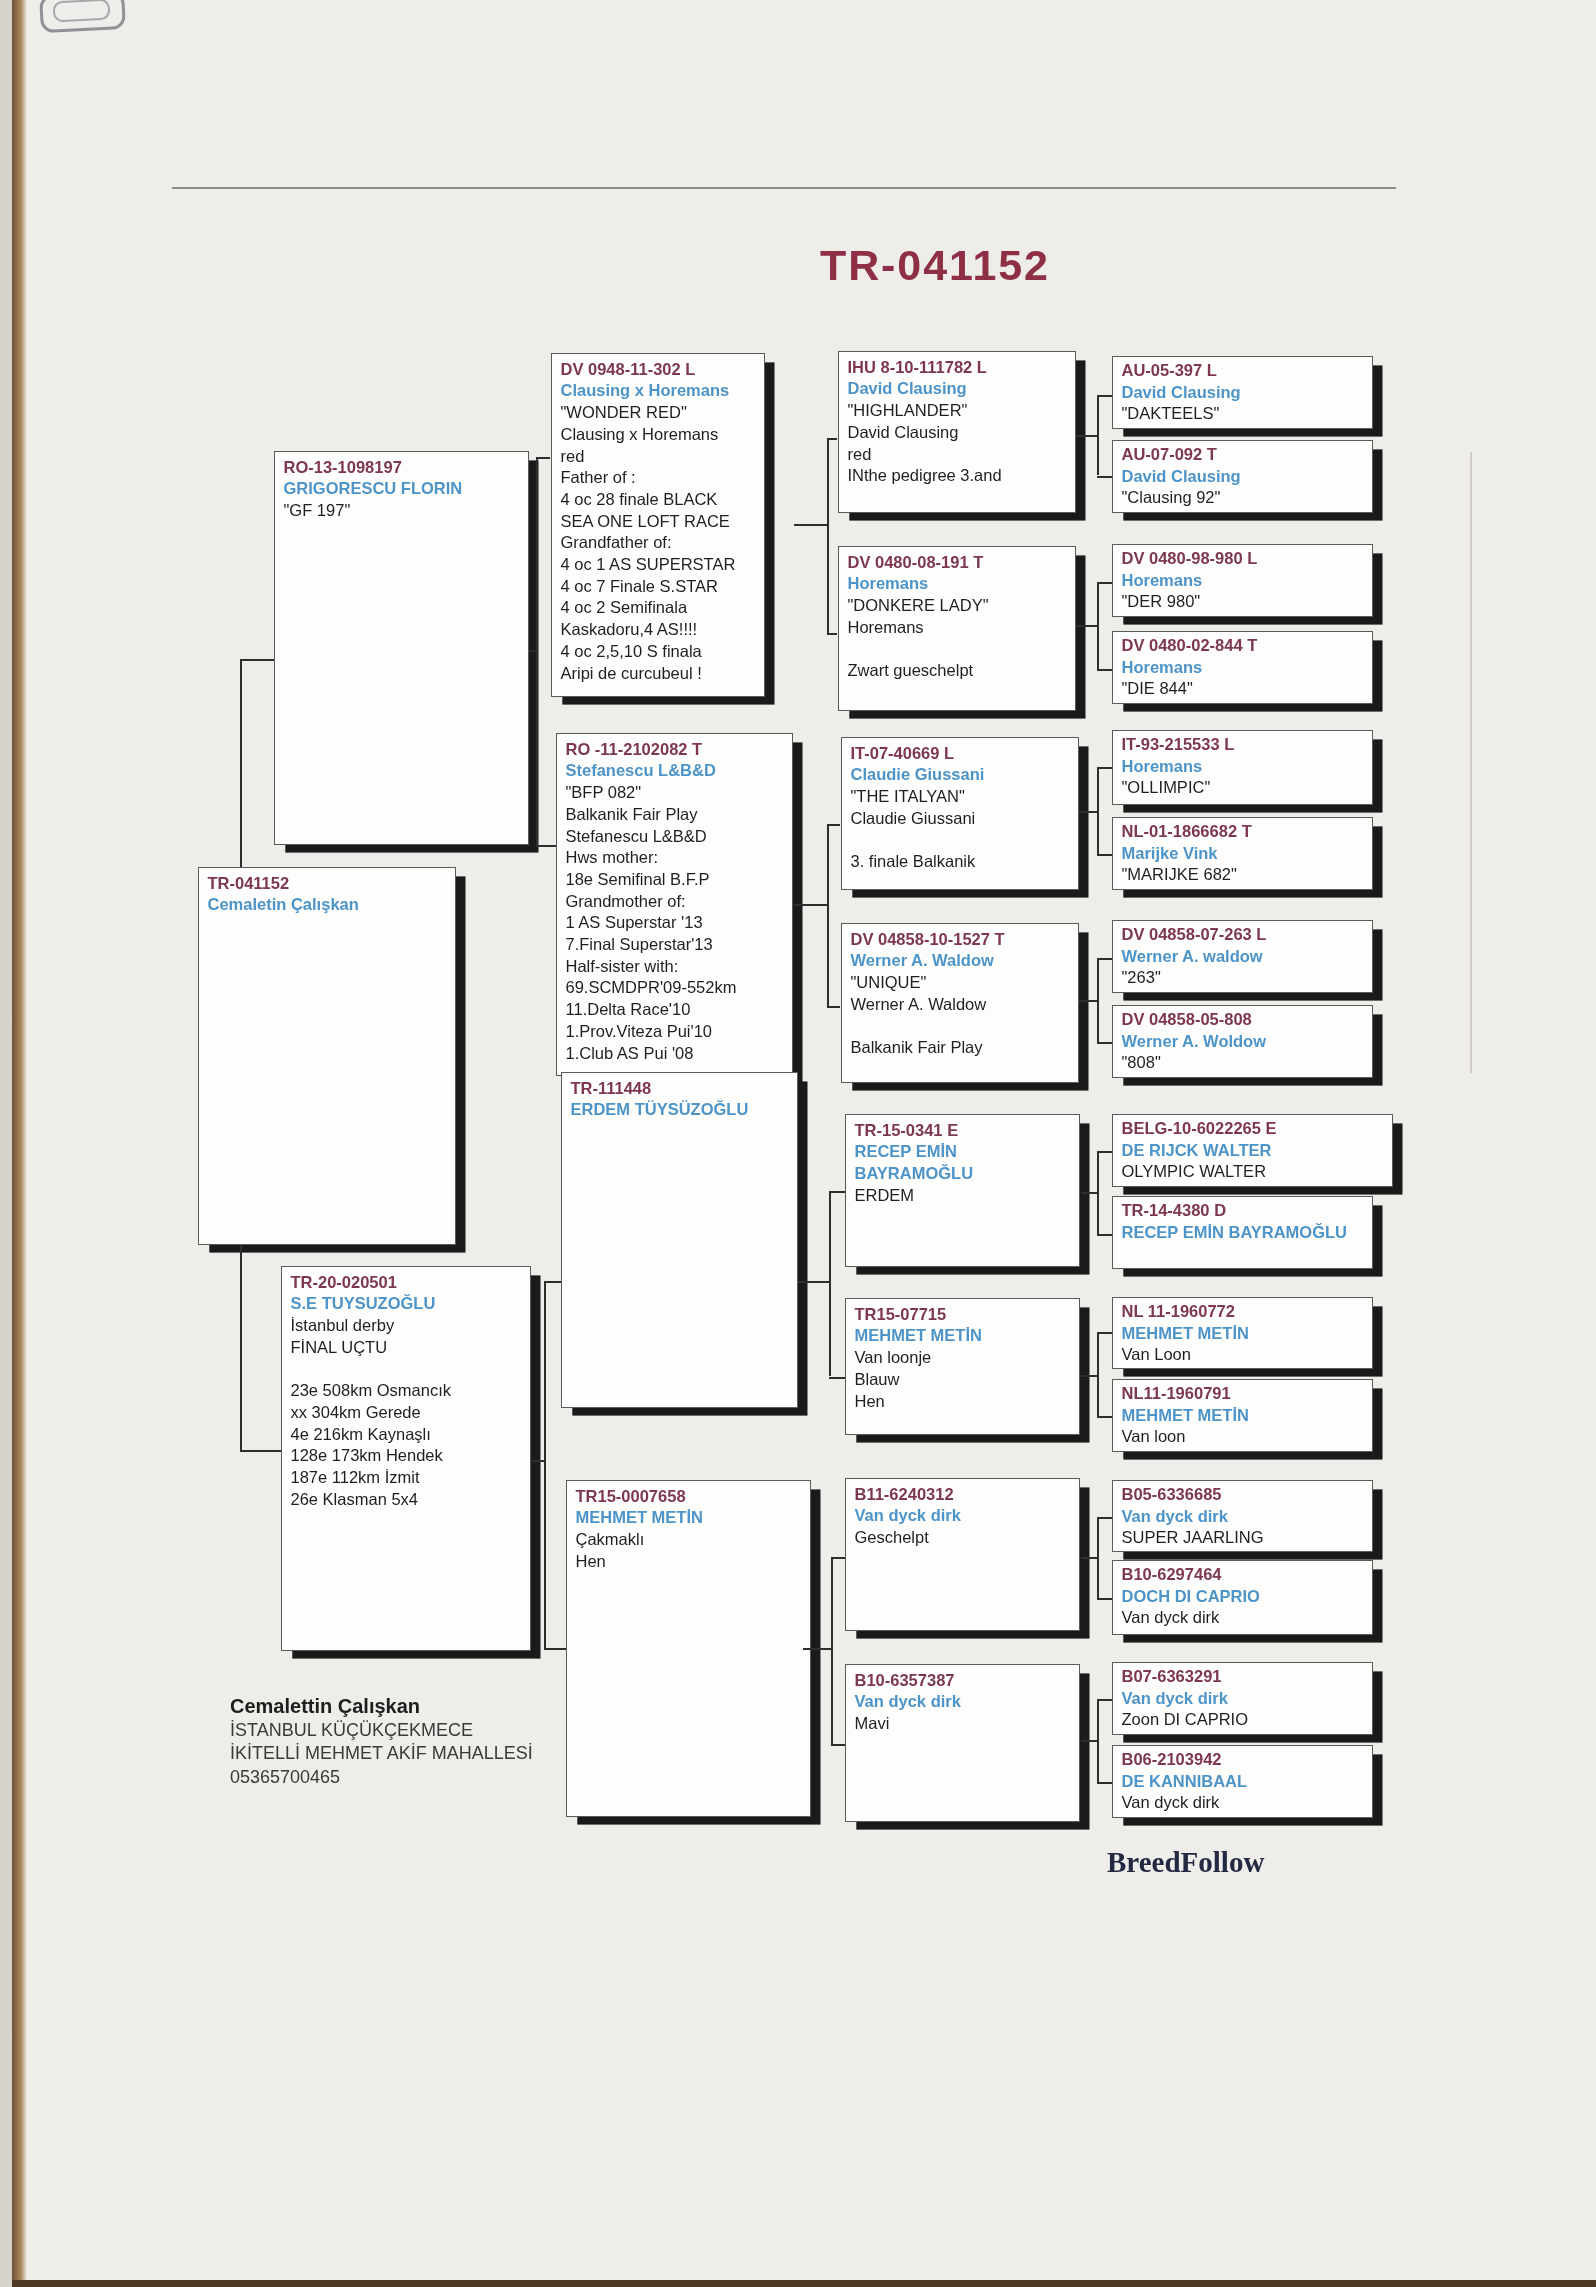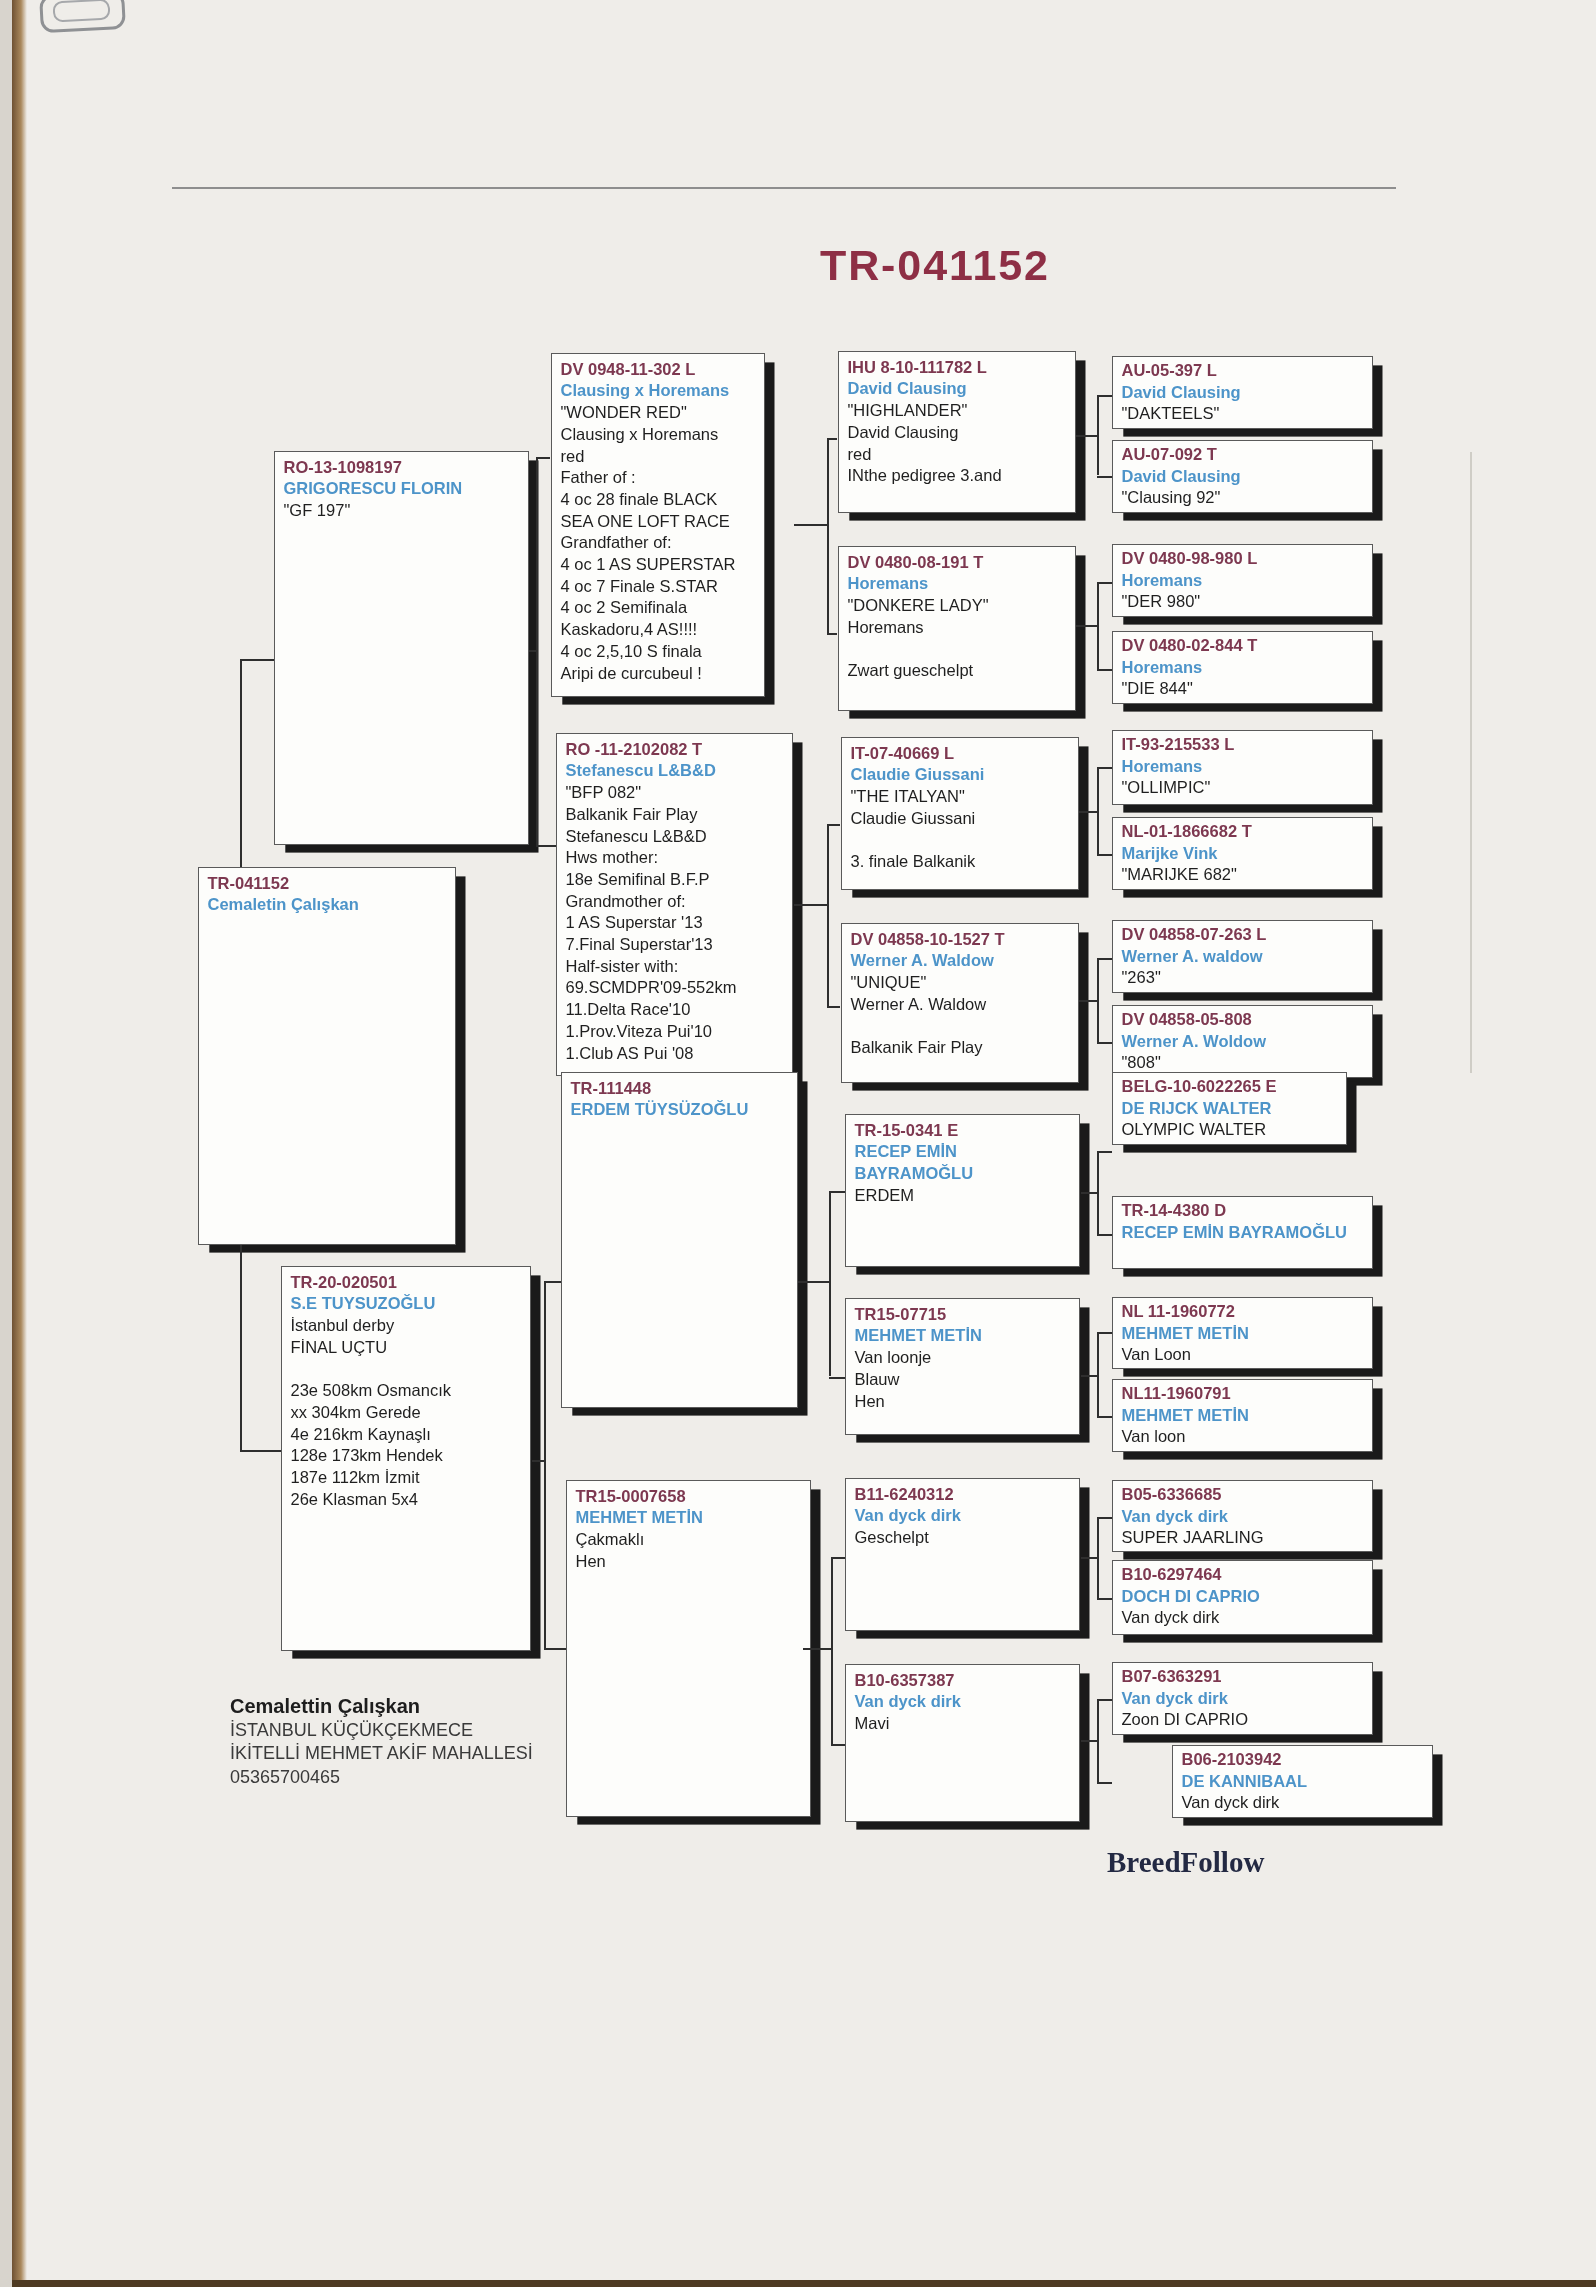--- a/index.html
+++ b/index.html
@@ -208,21 +208,21 @@
   <div class="box sm" style="left:1100px;top:920px;width:261px;height:73px">
     <div class="ring">DV 04858-07-263 L</div>
     <div class="fancier">Werner A. waldow</div>
     <div class="info">"263"</div>
   </div>
   <div class="box sm" style="left:1100px;top:1005px;width:261px;height:73px">
     <div class="ring">DV 04858-05-808</div>
     <div class="fancier">Werner A. Woldow</div>
     <div class="info">"808"</div>
   </div>
-  <div class="box sm" style="left:1100px;top:1072px;width:235px;height:73px">
+  <div class="box sm" style="left:1100px;top:1114px;width:281px;height:73px">
     <div class="ring">BELG-10-6022265 E</div>
     <div class="fancier">DE RIJCK WALTER</div>
     <div class="info">OLYMPIC WALTER</div>
   </div>
   <div class="box sm" style="left:1100px;top:1196px;width:261px;height:73px">
     <div class="ring">TR-14-4380 D</div>
     <div class="fancier">RECEP EMİN BAYRAMOĞLU</div>
     <div class="info"></div>
   </div>
   <div class="box sm" style="left:1100px;top:1297px;width:261px;height:72px">
@@ -243,21 +243,21 @@
   <div class="box sm" style="left:1100px;top:1560px;width:261px;height:75px">
     <div class="ring">B10-6297464</div>
     <div class="fancier">DOCH DI CAPRIO</div>
     <div class="info">Van dyck dirk</div>
   </div>
   <div class="box sm" style="left:1100px;top:1662px;width:261px;height:73px">
     <div class="ring">B07-6363291</div>
     <div class="fancier">Van dyck dirk</div>
     <div class="info">Zoon DI CAPRIO</div>
   </div>
-  <div class="box sm" style="left:1160px;top:1745px;width:261px;height:73px">
+  <div class="box sm" style="left:1100px;top:1745px;width:261px;height:73px">
     <div class="ring">B06-2103942</div>
     <div class="fancier">DE KANNIBAAL</div>
     <div class="info">Van dyck dirk</div>
   </div>
 
   <div class="contact">
     <div class="cname">Cemalettin Çalışkan</div>
     <div>İSTANBUL KÜÇÜKÇEKMECE</div>
     <div>İKİTELLİ MEHMET AKİF MAHALLESİ</div>
     <div>05365700465</div>

